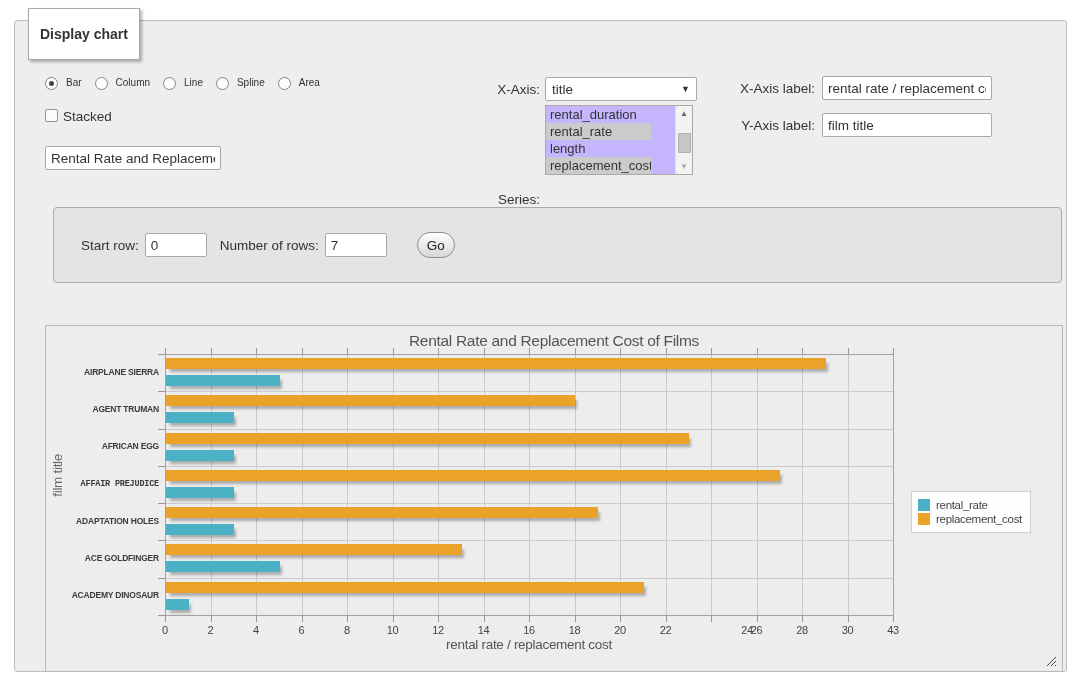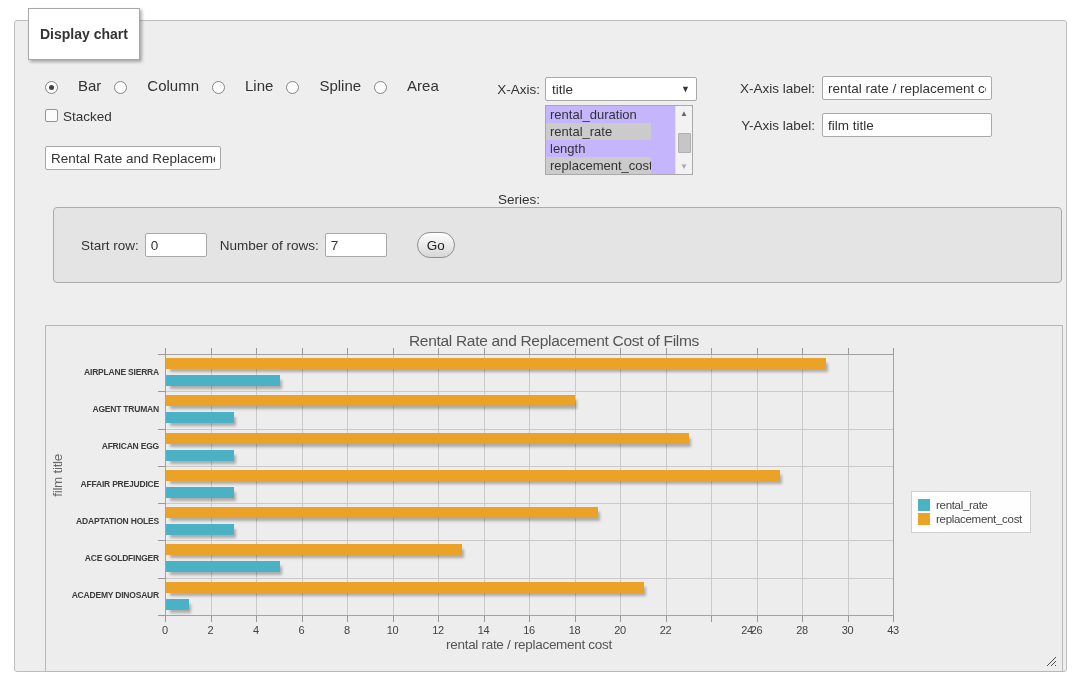--- a/index.html
+++ b/index.html
@@ -12,21 +12,21 @@
            background:#eeeeee; border:1px solid #bdbdbd; border-radius:3px; }
   .legend-box { position:absolute; left:28px; top:8px; z-index:5; background:#fff;
            border:1px solid #a8a8a8; padding:17px 11px; font-size:14px; font-weight:bold;
            color:#333; box-shadow:2px 2px 3px rgba(0,0,0,0.3); }
 
   .lbl { position:absolute; font-size:13.5px; color:#333; }
   .r { text-align:right; }
 
   
   .radio-row { position:absolute; left:30px; top:56px; display:flex; gap:13px; align-items:center; }
-  .radio-item { display:flex; gap:20px; align-items:flex-end; font-size:15px; cursor:default; }
+  .radio-item { display:flex; gap:8px; align-items:flex-start; font-size:10px; cursor:default; }
   .radio { width:13px; height:13px; border:1px solid #858585; border-radius:50%; background:#fdfdfd; position:relative; flex:0 0 auto; }
   .radio.checked::after { content:""; position:absolute; inset:3px; border-radius:50%; background:#424242; }
   .stacked-row { position:absolute; left:30px; top:88px; display:flex; gap:5px; font-size:13.5px; }
   .cb { width:13px; height:13px; border:1px solid #949494; border-radius:2px; background:#fcfcfc; flex:0 0 auto; }
 
   input.txt { position:absolute; border:1px solid #a9a9a9; border-radius:2px; background:#fff;
            font-family:"Liberation Sans", sans-serif; font-size:13.5px; color:#333; padding:0 5px; }
 
   
   .select { position:absolute; left:530px; top:56px; width:152px; height:24px; background:#fff;
@@ -240,21 +240,21 @@
         <div class="ylab" style="left: 0px; top: 77.9286px; width: 113px;">AGENT TRUMAN</div>
         <div class="bar" style="left: 120px; top: 69.2857px; width: 409.272px; background: rgb(234, 162, 40);"></div>
         <div class="bar" style="left: 120px; top: 86.2857px; width: 68.0225px; background: rgb(75, 178, 197);"></div>
         <div class="gl-h" style="left: 119px; top: 102.571px; width: 728px; height: 1px;"></div>
         <div class="tick" style="left: 112px; top: 102.571px; width: 7px; height: 1px;"></div>
         <div class="ylab" style="left: 0px; top: 115.214px; width: 113px;">AFRICAN EGG</div>
         <div class="bar" style="left: 120px; top: 106.571px; width: 523.022px; background: rgb(234, 162, 40);"></div>
         <div class="bar" style="left: 120px; top: 123.571px; width: 68.0225px; background: rgb(75, 178, 197);"></div>
         <div class="gl-h" style="left: 119px; top: 139.857px; width: 728px; height: 1px;"></div>
         <div class="tick" style="left: 112px; top: 139.857px; width: 7px; height: 1px;"></div>
-        <div class="ylab" style="left: 0px; top: 152.5px; width: 113px;">AFFAIR PREJUDICE</div>
+        <div class="ylab" style="left: 0px; top: 152.5px; width: 113px; font-family: Liberation Mono, monospace;">AFFAIR PREJUDICE</div>
         <div class="bar" style="left: 120px; top: 143.857px; width: 614.022px; background: rgb(234, 162, 40);"></div>
         <div class="bar" style="left: 120px; top: 160.857px; width: 68.0225px; background: rgb(75, 178, 197);"></div>
         <div class="gl-h" style="left: 119px; top: 177.143px; width: 728px; height: 1px;"></div>
         <div class="tick" style="left: 112px; top: 177.143px; width: 7px; height: 1px;"></div>
         <div class="ylab" style="left: 0px; top: 189.786px; width: 113px;">ADAPTATION HOLES</div>
         <div class="bar" style="left: 120px; top: 181.143px; width: 432.022px; background: rgb(234, 162, 40);"></div>
         <div class="bar" style="left: 120px; top: 198.143px; width: 68.0225px; background: rgb(75, 178, 197);"></div>
         <div class="gl-h" style="left: 119px; top: 214.429px; width: 728px; height: 1px;"></div>
         <div class="tick" style="left: 112px; top: 214.429px; width: 7px; height: 1px;"></div>
         <div class="ylab" style="left: 0px; top: 227.071px; width: 113px;">ACE GOLDFINGER</div>

